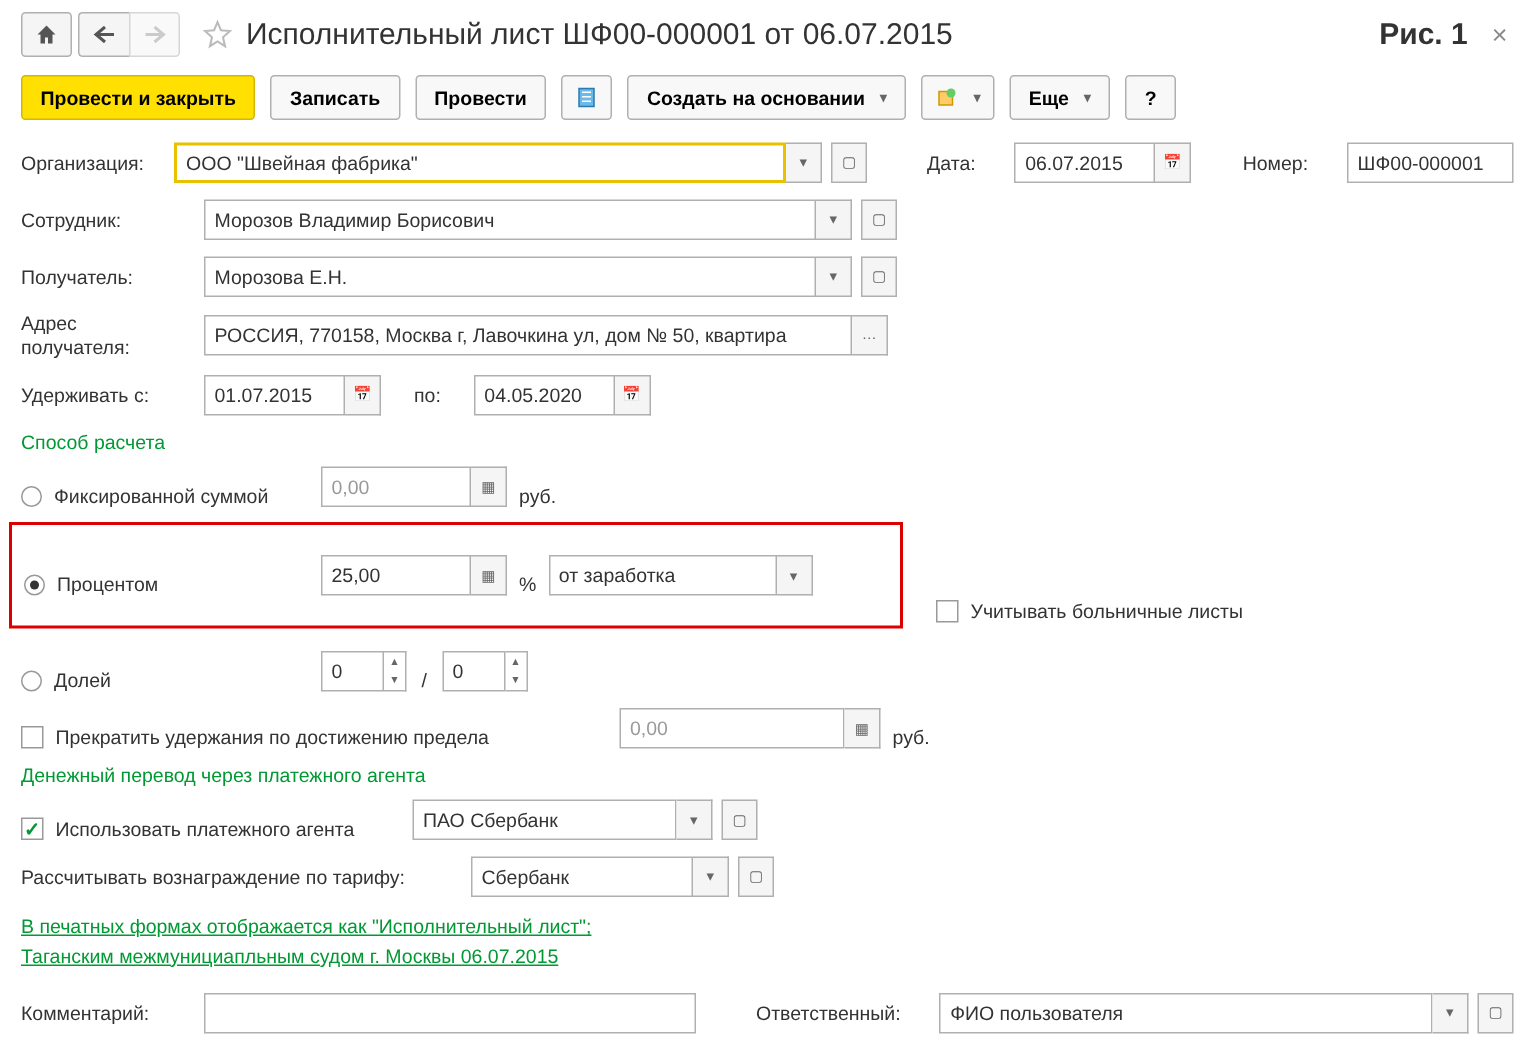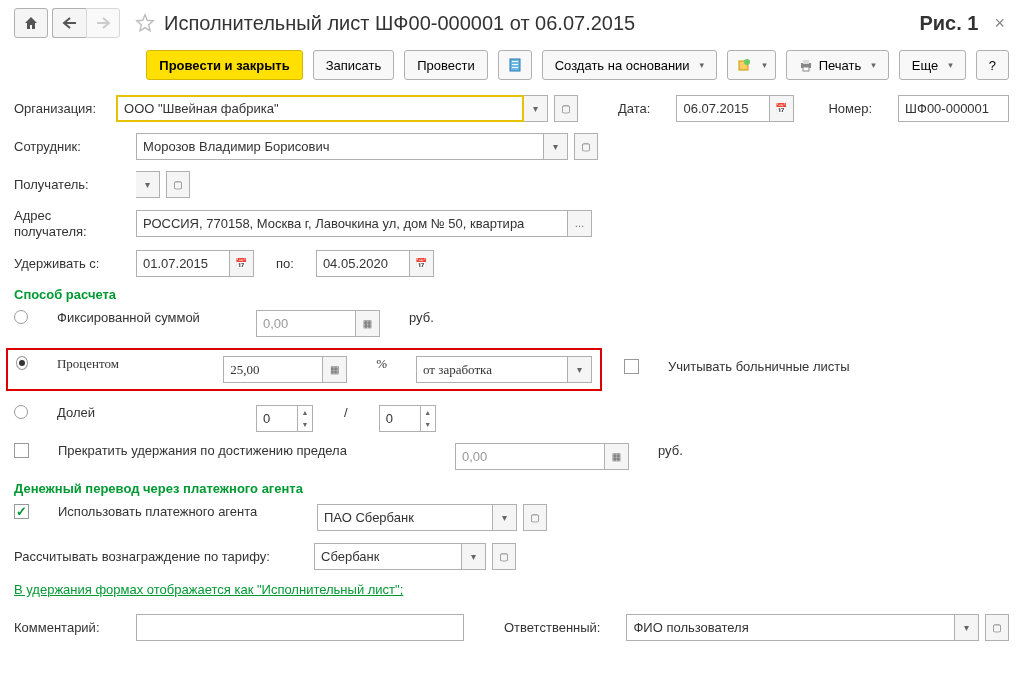--- a/index.html
+++ b/index.html
@@ -8,37 +8,37 @@
 .nav-btns { display: flex; gap: 0; }
 .nav-btn { width: 34px; height: 30px; border: 1px solid #b0b0b0; background: #f5f5f5; display: flex; align-items: center; justify-content: center; cursor: pointer; }
 .nav-btn:first-child { border-radius: 3px; }
 .nav-pair { display: flex; margin-left: 4px; }
 .nav-pair .nav-btn:first-child { border-radius: 3px 0 0 3px; border-right: none; }
 .nav-pair .nav-btn:last-child { border-radius: 0 3px 3px 0; }
 .star { width: 22px; height: 22px; margin-left: 6px; }
 .title { font-size: 20px; font-weight: normal; flex: 1; }
 .fig-label { font-size: 20px; font-weight: bold; margin-right: 4px; }
 .close-x { font-size: 18px; color: #888; cursor: pointer; padding: 0 4px; }
-.toolbar { display: flex; align-items: center; gap: 10px; margin-bottom: 14px; justify-content: flex-end; }
-.btn { height: 30px; padding: 0 12px; border: 1px solid #b0b0b0; background: #f8f8f8; border-radius: 3px; display: flex; align-items: center; gap: 6px; cursor: pointer; font-size: 13px; }
+.toolbar { display: flex; align-items: center; gap: 10px; margin-bottom: 14px; }
+.btn { height: 30px; padding: 0 12px; border: 1px solid #b0b0b0; background: #f8f8f8; border-radius: 3px; display: flex; align-items: center; gap: 6px; cursor: pointer; font-size: 13px; font-weight: bold; }
 .btn-primary { background: #ffe000; border-color: #d4b800; font-weight: bold; }
 .btn-icon-only { padding: 0 8px; }
 .dd-arrow::after { content: "▾"; font-size: 9px; margin-left: 4px; color: #666; }
 .form-row { display: flex; align-items: center; margin-bottom: 10px; min-height: 28px; gap: 20px; }
 .label { width: 102px; color: #333; }
 .label-multi { line-height: 1.2; }
 .input-group { display: flex; align-items: center; }
 .field { height: 27px; border: 1px solid #b0b0b0; padding: 0 6px; background: #fff; display: flex; align-items: center; }
 .field-text { flex: 1; overflow: hidden; white-space: nowrap; text-overflow: ellipsis; }
 .icon-btn { width: 24px; height: 27px; border: 1px solid #b0b0b0; border-left: none; background: #f5f5f5; display: flex; align-items: center; justify-content: center; cursor: pointer; font-size: 10px; color: #666; }
 .icon-btn.detached { border-left: 1px solid #b0b0b0; margin-left: 6px; }
 .highlight-yellow { border: 2px solid #e6c200 !important; }
-.highlight-red { border: 2px solid #d00 !important; padding: 6px 8px; font-family: Liberation Serif, serif; }
-.section-header { color: #009933; margin: 8px 0 8px 0; font-weight: bold; }
-.radio-row { display: flex; align-items: flex-start; margin-bottom: 10px; min-height: 28px; gap: 21px; }
+.highlight-red { border: 2px solid #d00 !important; padding: 20px 8px; }
+.section-header { color: #009933; margin: 8px 0 8px 0; }
+.radio-row { display: flex; align-items: flex-end; margin-bottom: 10px; min-height: 28px; }
 .radio { width: 14px; height: 14px; border: 1px solid #999; border-radius: 50%; margin-right: 8px; display: inline-flex; align-items: center; justify-content: center; }
 .radio.checked::after { content: ""; width: 6px; height: 6px; background: #333; border-radius: 50%; }
 .checkbox { width: 15px; height: 15px; border: 1px solid #999; background: #fff; display: inline-flex; align-items: center; justify-content: center; margin-right: 8px; }
 .checkbox.checked { background: #fff; }
 .checkbox.checked::after { content: "✓"; color: #009933; font-size: 13px; font-weight: bold; line-height: 1; }
 .num-field { text-align: right; padding-right: 6px; }
 .unit { margin: 0 8px; }
 .link-green { color: #009933; text-decoration: underline; cursor: pointer; line-height: 1.5; }
 .spinner { display: flex; align-items: center; }
 .spinner .field { width: 42px; text-align: right; padding-right: 4px; }
@@ -92,28 +92,20 @@
   <button class="btn dd-arrow">
       <span>Создать на основании</span>
     </button>
   <button class="btn btn-icon-only dd-arrow">
     <svg width="16" height="16" viewBox="0 0 16 16">
         <rect x="3" y="4" width="9" height="9" fill="#fc6" stroke="#c90"></rect>
         <circle cx="11" cy="5" r="3" fill="#6c6"></circle>
       </svg>
   </button>
   <button class="btn dd-arrow">
-    <svg width="14" height="14" viewBox="0 0 14 14">
-        <rect x="2" y="5" width="10" height="5" fill="#888"></rect>
-        <rect x="4" y="2" width="6" height="4" fill="#ddd"></rect>
-        <rect x="4" y="9" width="6" height="4" fill="#fff" stroke="#888"></rect>
-      </svg>
-    <span>Печать</span>
-  </button>
-  <button class="btn dd-arrow">
       <span>Еще</span>
     </button>
   <button class="btn">?</button>
 </div>
 
 <div class="form-row">
   <span class="label">Организация:</span>
   <div class="input-group">
     <div class="field highlight-yellow" style="width:408px">
         <span class="field-text">ООО "Швейная фабрика"</span>
@@ -141,20 +133,23 @@
         <span class="field-text">Морозов Владимир Борисович</span>
       </div>
     <div class="icon-btn">▾</div>
     <div class="icon-btn detached">▢</div>
   </div>
 </div>
 
 <div class="form-row">
   <span class="label">Получатель:</span>
   <div class="input-group">
+    <div class="field" style="width:408px">
+        <span class="field-text">Морозова Е.Н.</span>
+      </div>
     <div class="icon-btn">▾</div>
     <div class="icon-btn detached">▢</div>
   </div>
 </div>
 
 <div class="form-row">
   <span class="label label-multi"><span>Адрес</span><br><span>получателя:</span></span>
   <div class="input-group">
     <div class="field" style="width:432px">
         <span class="field-text">РОССИЯ, 770158, Москва г, Лавочкина ул, дом № 50, квартира</span>
@@ -271,21 +266,21 @@
   <div class="input-group">
     <div class="field" style="width:148px">
         <span>Сбербанк</span>
       </div>
     <div class="icon-btn">▾</div>
     <div class="icon-btn detached">▢</div>
   </div>
 </div>
 
 <div style="margin:6px 0 14px 0">
-  <span class="link-green"><span>В удержания формах отображается как "Исполнительный лист";</span><br></span>
+  <span class="link-green"><span>В печатных формах отображается как "Исполнительный лист";</span><br><span>Таганским межмунициапльным судом г. Москвы 06.07.2015</span></span>
 </div>
 
 <div class="form-row">
   <span class="label">Комментарий:</span>
   <div class="field" style="width:328px">
       <span></span>
     </div>
   <span style="width:auto;margin-left:20px;margin-right:6px">Ответственный:</span>
   <div class="input-group" style="flex:1">
     <div class="field" style="flex:1">

